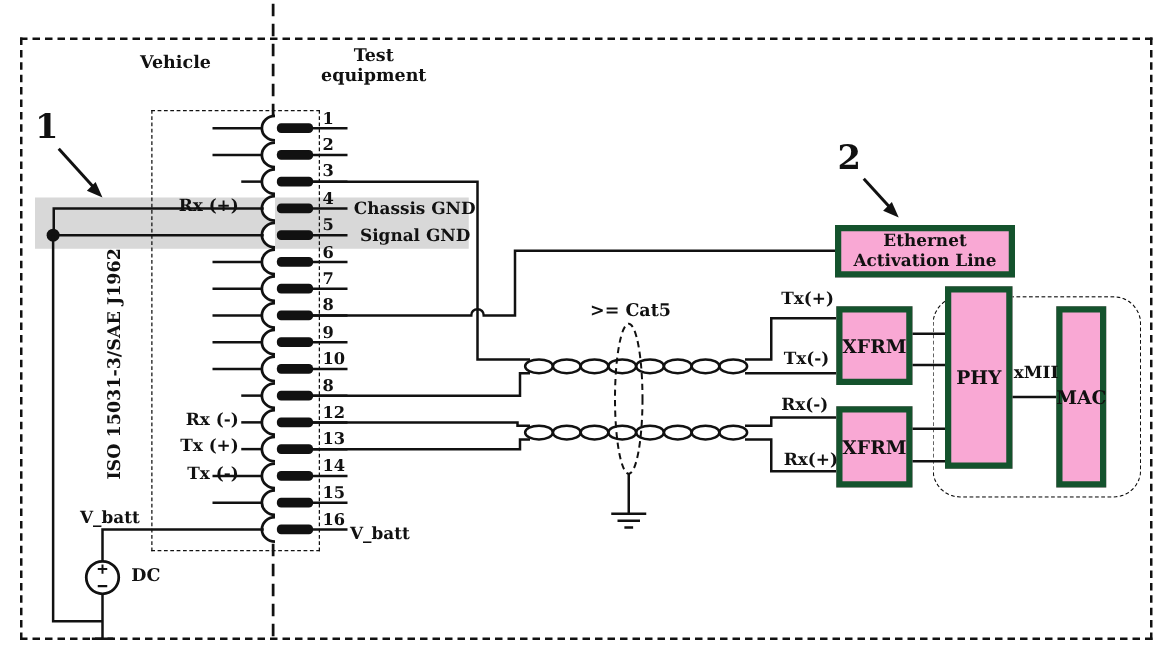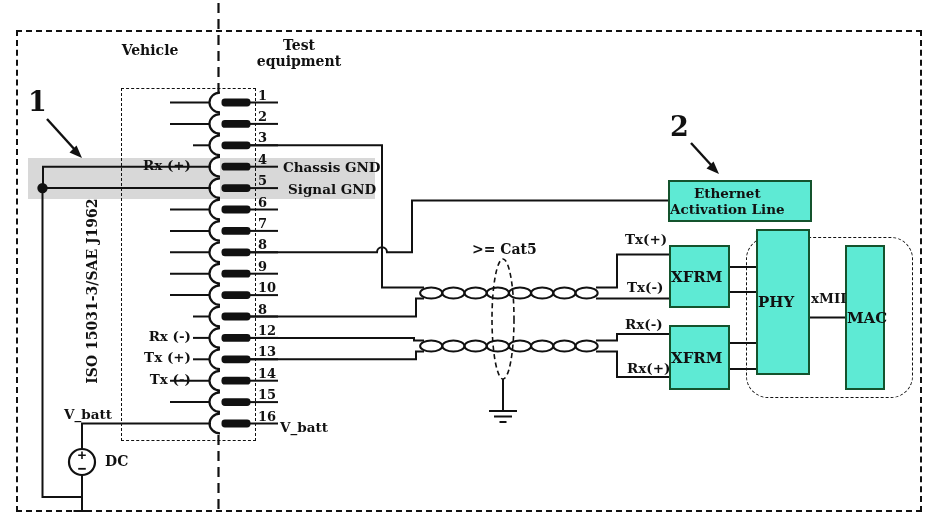--- a/index.html
+++ b/index.html
@@ -1,22 +1,22 @@
 <!DOCTYPE html>
 <html><head>
 <meta charset="utf-8">
 <style>
   html,body{margin:0;padding:0;background:#fff;}
   #stage{position:relative;width:939px;height:525px;background:#fff;overflow:hidden;
          font-family:"DejaVu Serif",serif;color:#111;}
   .abs{position:absolute;}
   .lbl{position:absolute;font-weight:bold;color:#111;font-size:13.5px;white-space:nowrap;line-height:1.1;}
   .marker{position:absolute;font-weight:bold;color:#111;font-size:27px;line-height:1;}
-  .gbox{position:absolute;background:#5eead4;border:2px solid #14532d;box-sizing:border-box;
-        display:flex;align-items:center;text-align:center;
+  .gbox{position:absolute;background:#f9a8d4;border:5px solid #14532d;box-sizing:border-box;
+        display:flex;align-items:center;justify-content:center;text-align:center;
         font-weight:bold;color:#111;}
   .dashedbox{position:absolute;border:2px dashed #111;box-sizing:border-box;background:transparent;}
   .pin-num{position:absolute;font-weight:bold;font-size:13px;color:#111;left:258px;width:22px;text-align:left;}
   .pin-vlbl{position:absolute;font-weight:bold;font-size:13.5px;color:#111;width:72px;left:119px;text-align:right;white-space:nowrap;margin-top:20px;}
   svg{position:absolute;left:0;top:0;}
 </style>
 </head>
 <body>
 
 <div id="stage">
@@ -171,21 +171,21 @@
   <div class="gbox" style="left:756px;top:229px;width:54px;height:146px;font-size:15px;">
     <span>PHY</span>
   </div>
   <div class="gbox" style="left:845px;top:245px;width:40px;height:145px;font-size:15px;">
     <span>MAC</span>
   </div>
 
   <div class="marker" style="left:28px;top:88px;">1</div>
   <div class="marker" style="left:670px;top:113px;">2</div>
 
-  <div class="lbl" style="left:112px;top:43px;width:76px;text-align:center;font-size:14px;">Vehicle</div>
+  <div class="lbl" style="left:112px;top:43px;width:76px;text-align:left;font-size:14px;">Vehicle</div>
   <div class="lbl" style="left:254px;top:37px;width:90px;text-align:center;font-size:14px;line-height:1.15;">
     <span>Test</span><br>
     <span>equipment</span>
   </div>
 
   <div class="lbl" style="left:3px;top:286px;width:180px;text-align:center;font-size:14px;transform:rotate(-90deg);">ISO 15031-3/SAE J1962</div>
 
   <div class="lbl" style="left:283px;top:160px;">Chassis GND</div>
   <div class="lbl" style="left:288px;top:182px;">Signal GND</div>
   <div class="lbl" style="left:280px;top:420px;">V_batt</div>

